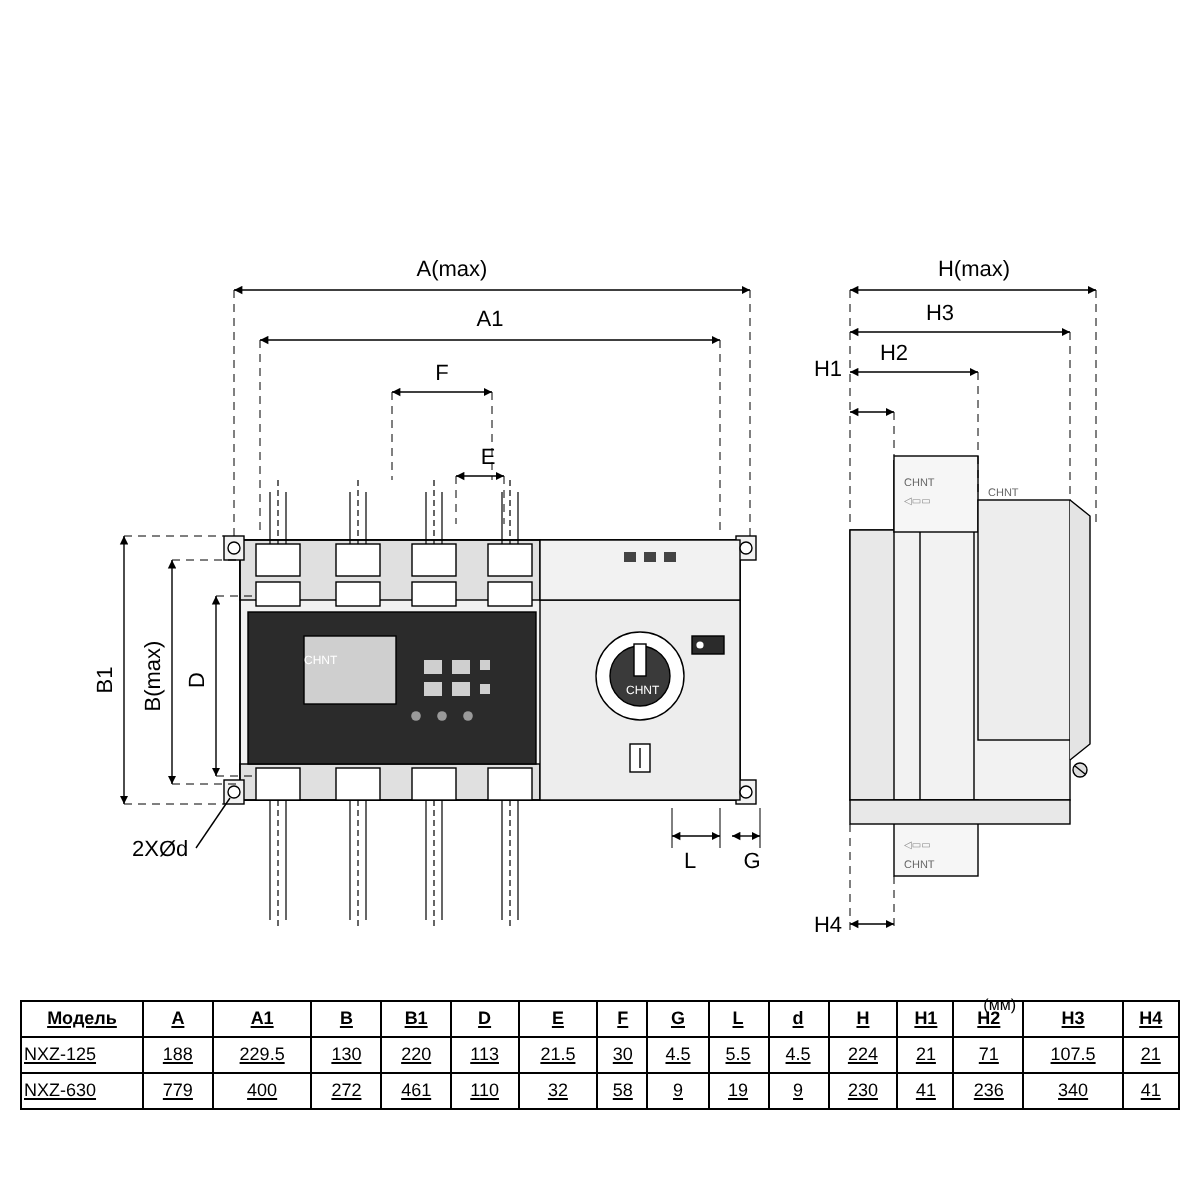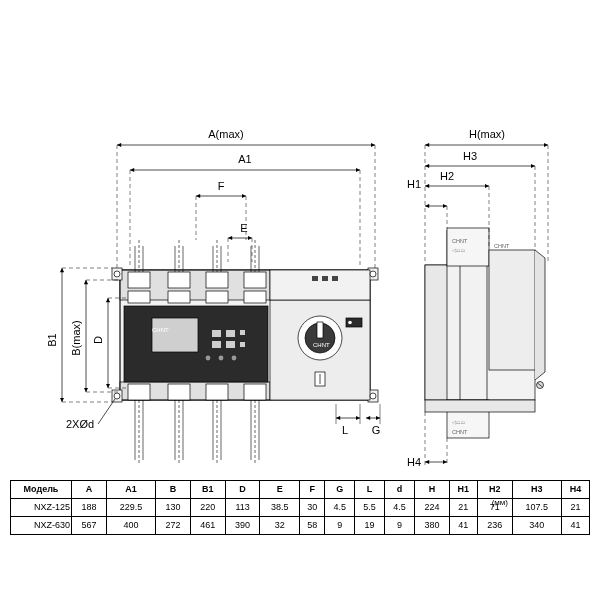--- a/index.html
+++ b/index.html
@@ -13,36 +13,37 @@
   }
   .stage{position:absolute;left:0;top:0;width:516px;height:600px;}
   svg.drawing{position:absolute;left:0;top:0;width:600px;height:600px;}
 
   
   .unit-note{
     position:absolute;right:8px;top:498px;
     font-size:8px;color:#000;
   }
   table.spec{
-    position:absolute;left:10px;top:480px;
+    position:absolute;left:10px;top:500px;
     width:580px;
     border-collapse:collapse;
     font-size:9px;
     color:#000;
+    text-decoration:underline;
   }
   table.spec th, table.spec td{
     border:1px solid #000;
     text-align:center;
     height:17px;
     padding:0 1px;
     font-weight:normal;
     line-height:17px;
   }
   table.spec th{font-weight:bold;font-size:9px;}
-  table.spec td.model{font-size:9px;text-align:right;}
+  table.spec td.model{font-size:9px;text-align:left;}
   .col-model{width:58px;}
 </style>
 </head>
 <body>
 
 <div class="stage">
 
   <svg class="drawing" viewBox="0 0 600 600">
     <defs>
       <marker id="arr" markerWidth="8" markerHeight="8" refX="6" refY="3" orient="auto">
@@ -281,44 +282,44 @@
       </tr>
     </thead>
     <tbody>
       <tr>
         <td class="model">NXZ-125</td>
         <td>188</td>
         <td>229.5</td>
         <td>130</td>
         <td>220</td>
         <td>113</td>
-        <td>38.5</td>
+        <td>21.5</td>
         <td>30</td>
         <td>4.5</td>
         <td>5.5</td>
         <td>4.5</td>
         <td>224</td>
         <td>21</td>
         <td>71</td>
         <td>107.5</td>
         <td>21</td>
       </tr>
       <tr>
         <td class="model">NXZ-630</td>
-        <td>567</td>
+        <td>779</td>
         <td>400</td>
         <td>272</td>
         <td>461</td>
-        <td>390</td>
+        <td>110</td>
         <td>32</td>
         <td>58</td>
         <td>9</td>
         <td>19</td>
         <td>9</td>
-        <td>380</td>
+        <td>230</td>
         <td>41</td>
         <td>236</td>
         <td>340</td>
         <td>41</td>
       </tr>
     </tbody>
   </table>
 
 </div>
 

